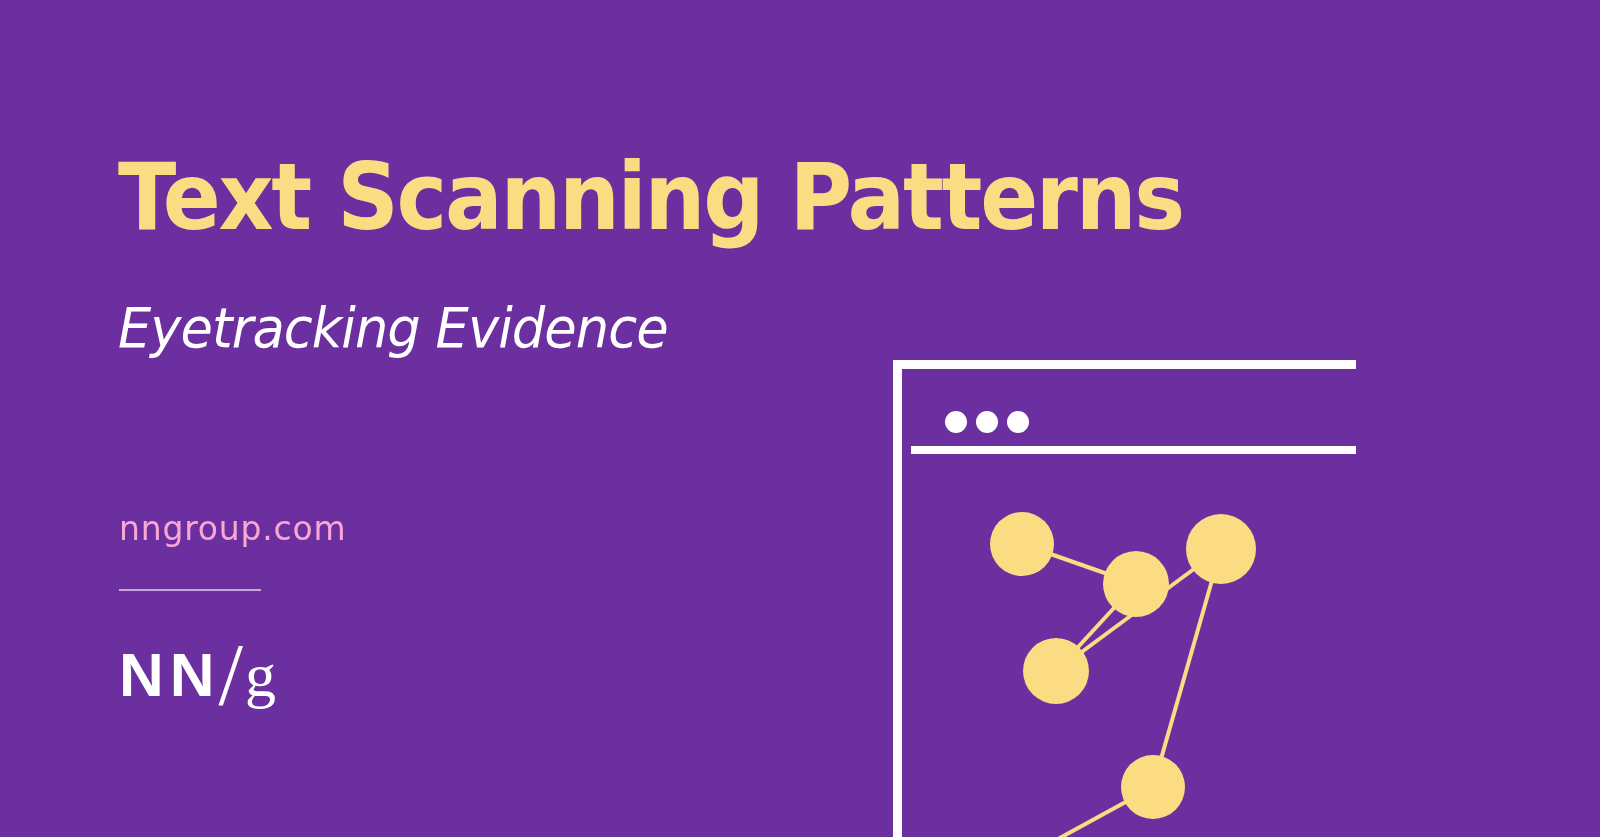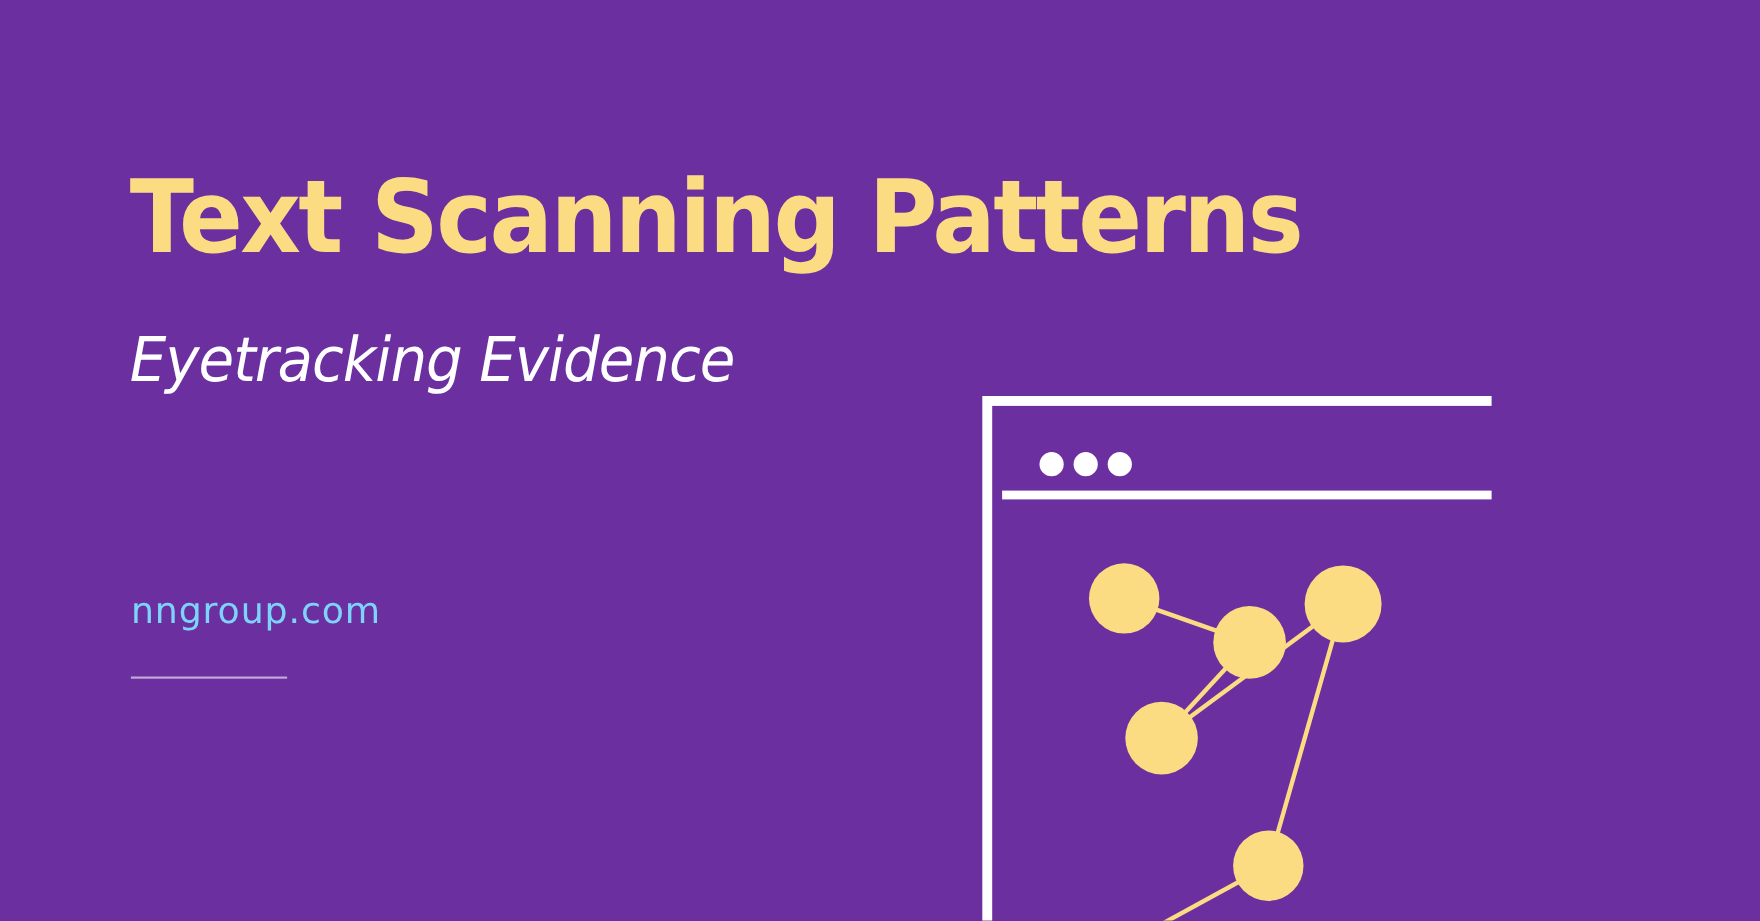--- a/index.html
+++ b/index.html
@@ -59,24 +59,23 @@
     position: absolute;
     left: 119px;
     top: 512px;
     width: 300px;
   }
 
   #site-url {
     font-family: "DejaVu Sans", "Liberation Sans", sans-serif;
     font-size: 33px;
     letter-spacing: 0.8px;
-    color: #7dd3fc;
+    color: #f9a8d4;
     line-height: 1;
     white-space: nowrap;
-    margin-top: 26px;
   }
 
   #brand-divider {
     width: 142px;
     height: 2px;
     background: #C5A8DA;
     margin-top: 44px;
   }
 
   #brand-logo {
@@ -172,20 +171,25 @@
 <div id="canvas">
 
   <div id="text-block">
     <h1 id="page-title">Text Scanning Patterns</h1>
     <h2 id="page-subtitle">Eyetracking Evidence</h2>
   </div>
 
   <div id="brand-block">
     <div id="site-url">nngroup.com</div>
     <div id="brand-divider"></div>
+    <div id="brand-logo">
+      <span id="logo-nn">NN</span>
+      <span id="logo-slash">/</span>
+      <span id="logo-g">g</span>
+    </div>
   </div>
 
   <div id="browser-window">
     <div id="browser-frame">
       <div id="browser-titlebar">
         <div id="window-dots">
           <span class="window-dot"></span>
           <span class="window-dot"></span>
           <span class="window-dot"></span>
         </div>

